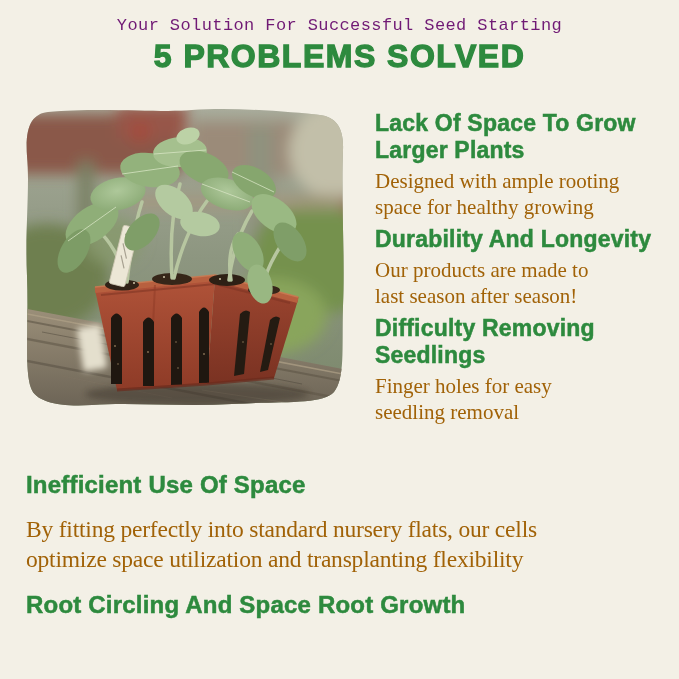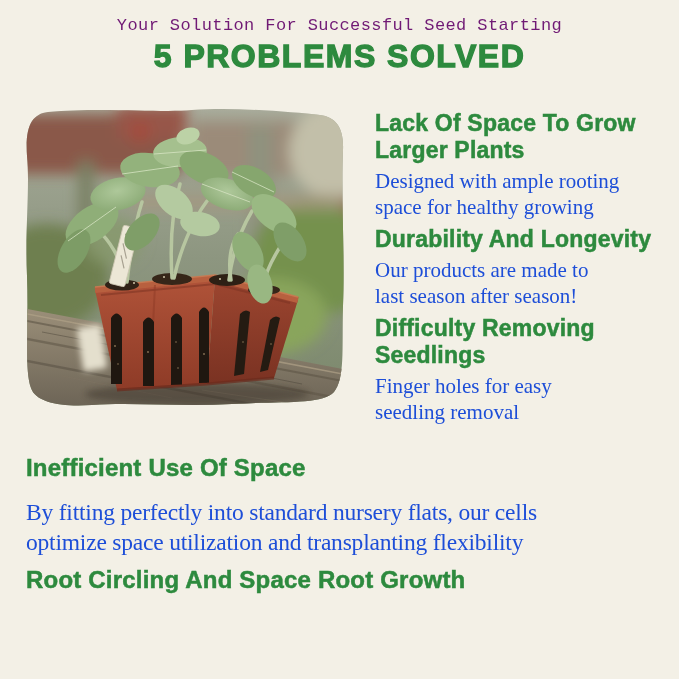--- a/index.html
+++ b/index.html
@@ -28,24 +28,24 @@
   .bottom{position:absolute;left:26px;top:454px;width:634px;}
   .problem-heading{
     margin:0 0 4px;
     font-size:23px;line-height:27px;font-weight:bold;
     color:#2d8a3e;-webkit-text-stroke:.5px #2d8a3e;
     letter-spacing:.2px;white-space:pre-line;
   }
   .problem-body{
     margin:0 0 6px;
     font-family:"Liberation Serif",serif;
-    font-size:21px;line-height:26px;color:#1d4ed8;
+    font-size:21px;line-height:26px;color:#a16207;
     white-space:pre-line;
   }
-  .bottom .problem-heading{font-size:24px;line-height:27px;margin:0 0 6px;}
+  .bottom .problem-heading{font-size:24px;line-height:27px;margin:17px 0 6px;}
   .bottom .problem-body{font-size:23.5px;line-height:30px;margin:16px 0 9px;letter-spacing:-.2px;}
 </style>
 </head>
 <body>
 
 <div class="canvas">
 
   <div class="tagline">Your Solution For Successful Seed Starting</div>
   <h1 class="title">5 PROBLEMS SOLVED</h1>
 

